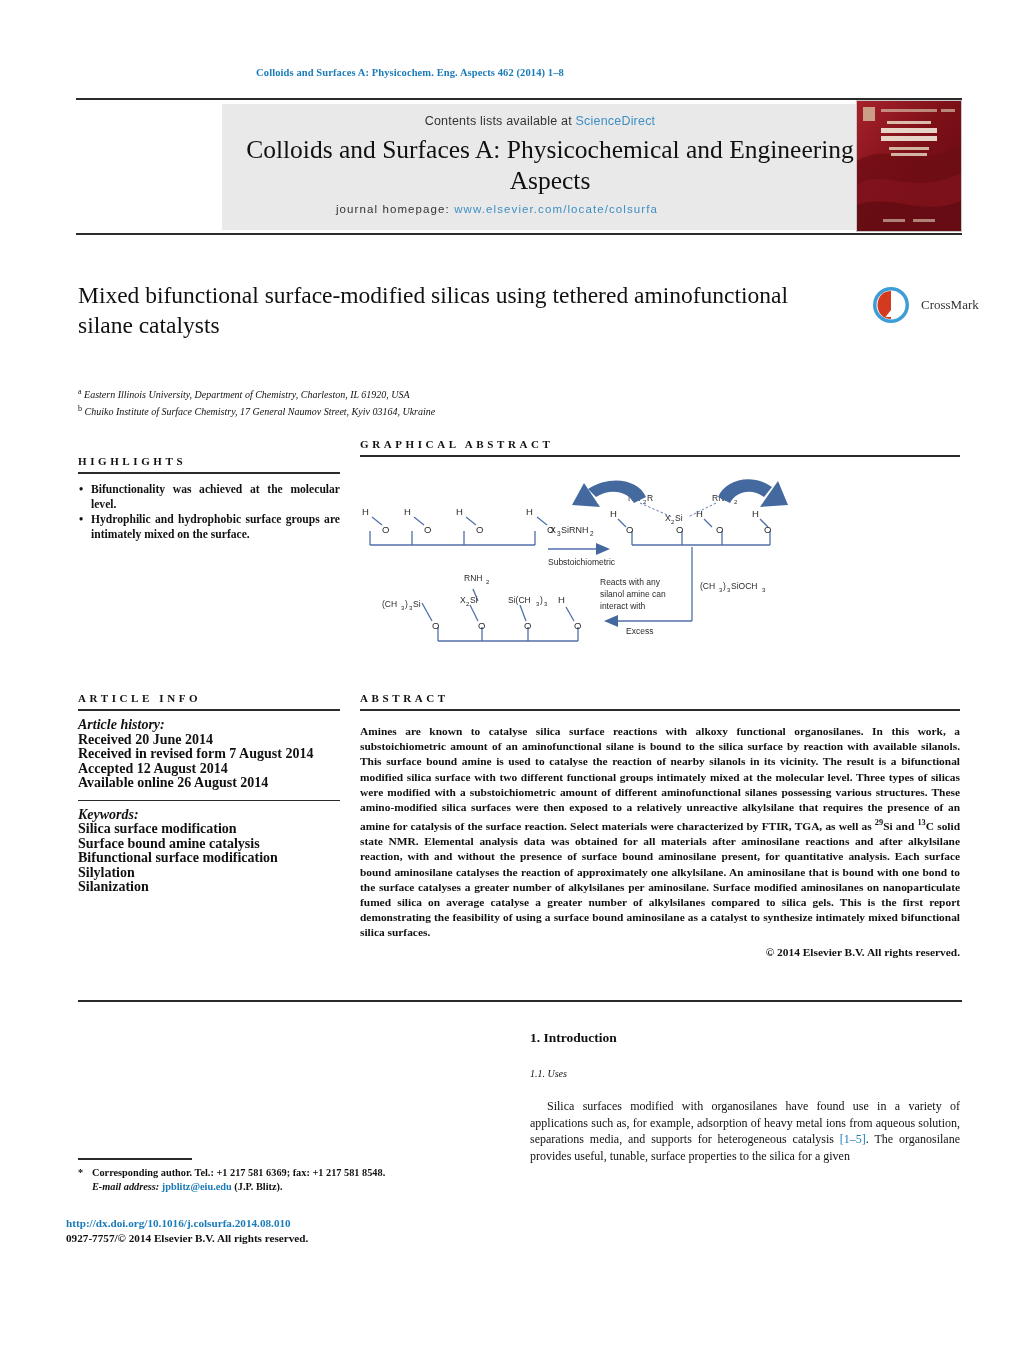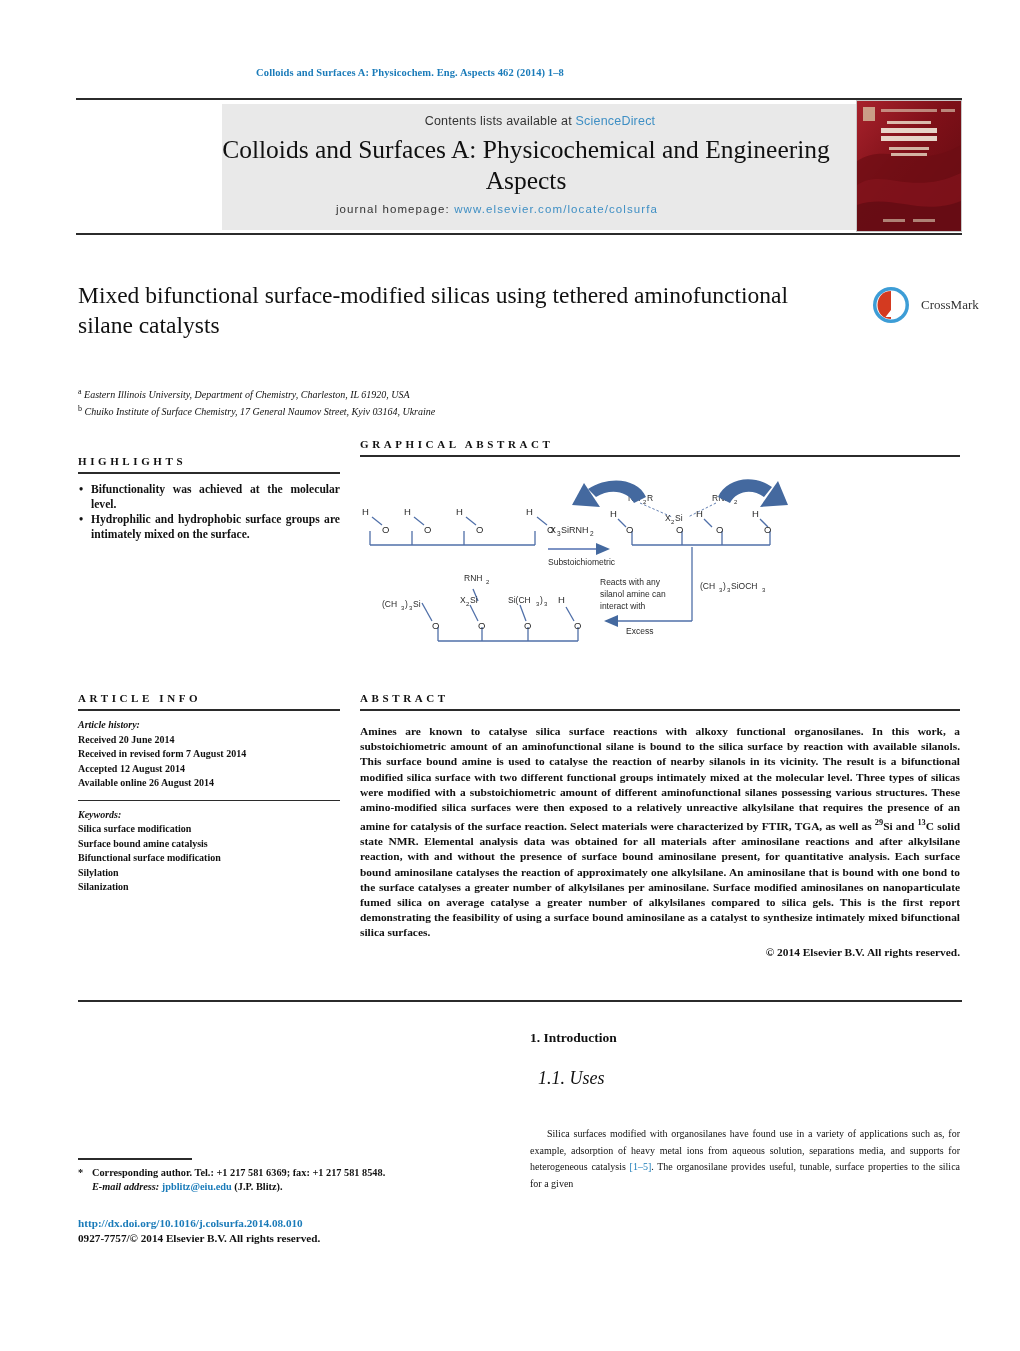--- a/index.html
+++ b/index.html
@@ -95,21 +95,21 @@
     font-family: "Liberation Sans", sans-serif;
     font-size: 12.5px;
     color: #333;
     letter-spacing: 0.2px;
   }
   .contents-line .sd {
     color: #3f8fc4;
   }
   .journal-title {
     position: absolute;
-    left: 0; top: 30px;
+    left: 24px; top: 30px;
     width: 608px;
     text-align: center;
     font-family: "Liberation Serif", serif;
     font-size: 25.5px;
     line-height: 31px;
     color: #111;
   }
   .homepage-line {
     position: absolute;
     left: 0; top: 99px;
@@ -248,21 +248,21 @@
     height: 185px;
   }
   .ga-canvas svg { display: block; }
 
   
   .artinfo { top: 692px; }
   .ai-block {
     margin-top: 7px;
     font-family: "Liberation Serif", serif;
     font-weight: bold;
-    font-size: 10px;
+    font-size: 14px;
     line-height: 14.5px;
     color: #111;
   }
   .ai-block .it {
     font-style: italic;
   }
   .ai-rule {
     height: 1px;
     background: #2b2b2b;
     margin: 9px 0 6px 0;
@@ -304,32 +304,32 @@
     width: 430px;
   }
   .intro h2 {
     margin: 0;
     font-family: "Liberation Serif", serif;
     font-weight: bold;
     font-size: 13.5px;
     color: #111;
   }
   .intro h3 {
-    margin: 22px 0 0 8px;
+    margin: 22px 0 0 0;
     font-family: "Liberation Serif", serif;
     font-style: italic;
     font-weight: normal;
-    font-size: 18px;
+    font-size: 10px;
     color: #111;
   }
   .intro p {
-    margin: 37px 0 0 0;
+    margin: 19px 0 0 0;
     text-indent: 17px;
     font-family: "Liberation Serif", serif;
-    font-size: 10px;
+    font-size: 12px;
     line-height: 16.6px;
     text-align: justify;
     color: #111;
   }
   .ref { color: #1a7bb9; }
 
   
   .footnote {
     position: absolute;
     left: 78px; top: 1158px;
@@ -352,21 +352,21 @@
   }
   .fn-text .star {
     position: absolute;
     left: 0; top: 0;
   }
   .fn-text .em { font-style: italic; }
   .mail { color: #1a7bb9; }
 
   .doi-block {
     position: absolute;
-    left: 78px; top: 1216px;
+    left: 66px; top: 1216px;
     width: 460px;
     font-family: "Liberation Serif", serif;
     font-weight: bold;
     font-size: 11.2px;
     line-height: 15px;
   }
   .doi-link { color: #1a7bb9; }
   .issn-line { color: #111; }
 </style>
 </head>

